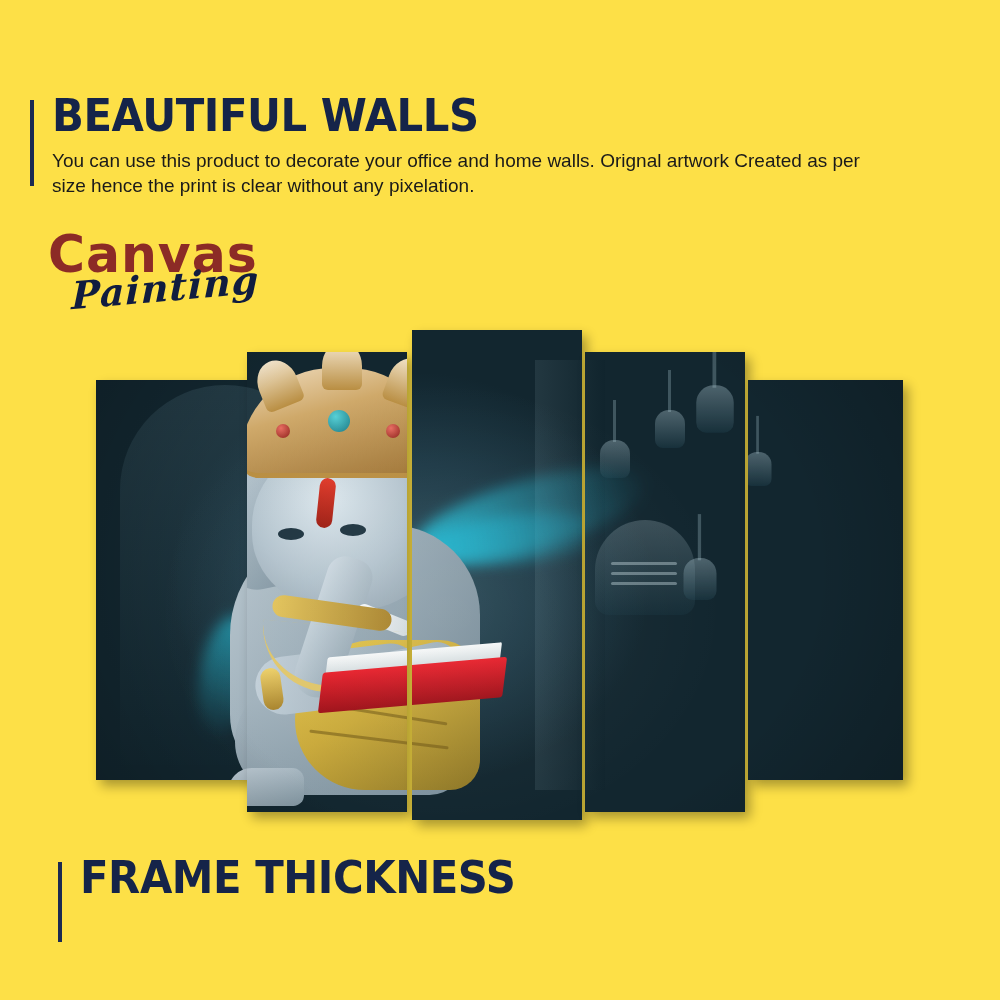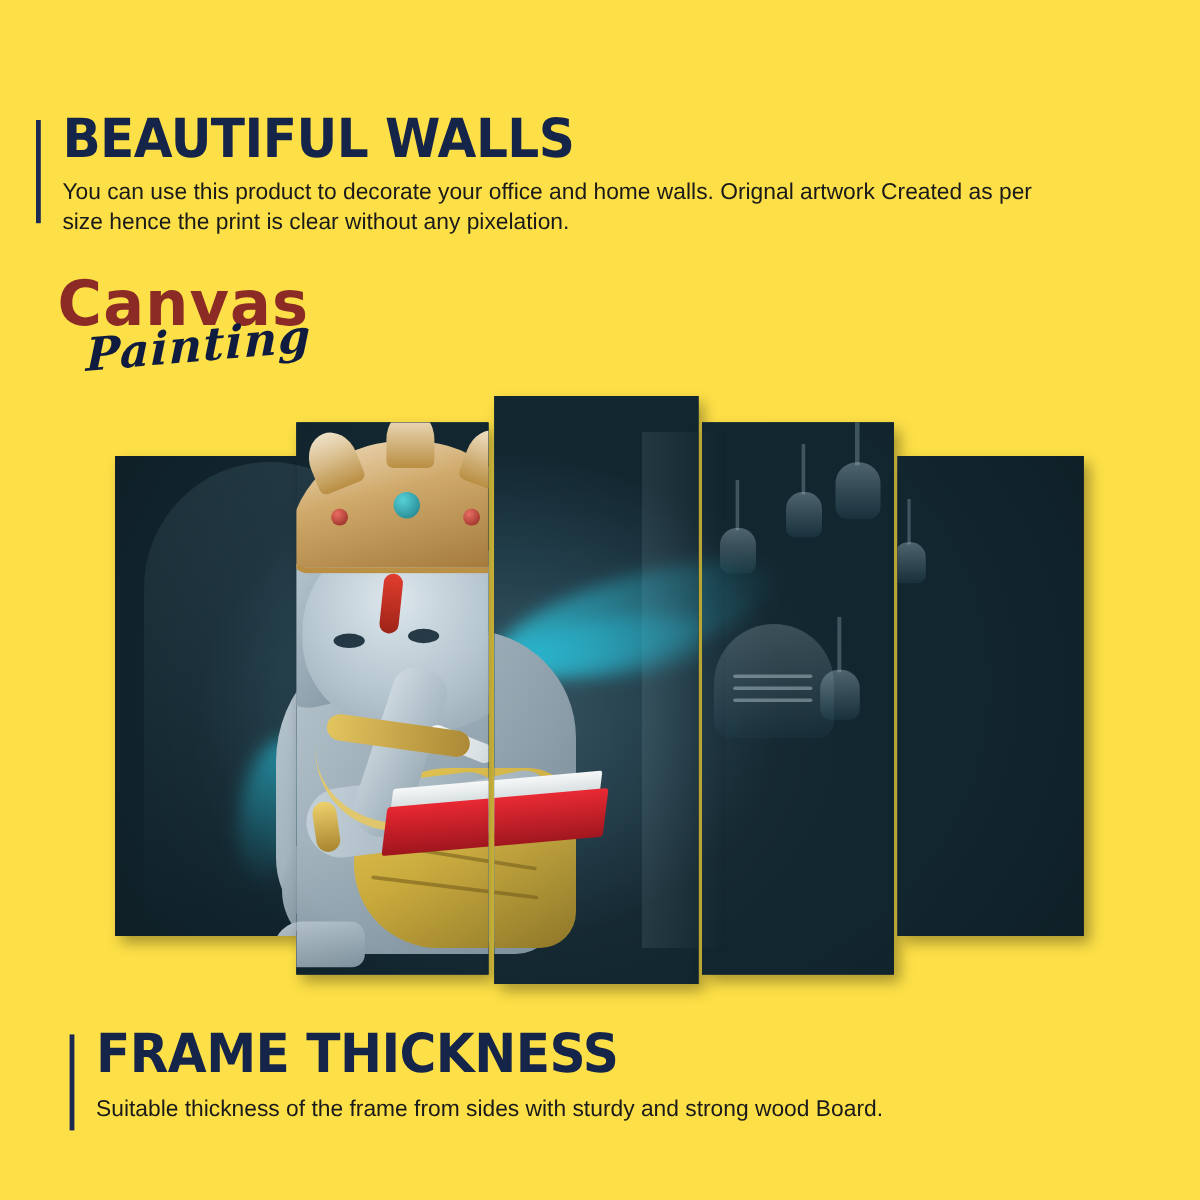--- a/index.html
+++ b/index.html
@@ -527,16 +527,15 @@
         <div class="bell b5"></div>
         <div class="scene-vignette"></div>
       </div>
     </div>
 
   </div>
 
   <div class="block-bottom">
     <div class="accent-bar"></div>
     <h1 class="headline">FRAME THICKNESS</h1>
-    <p class="subtext">Suitable thickness of the frame from sides with sturdy and strong wood Board.</p>
   </div>
 
 </div>
 
 </body></html>

